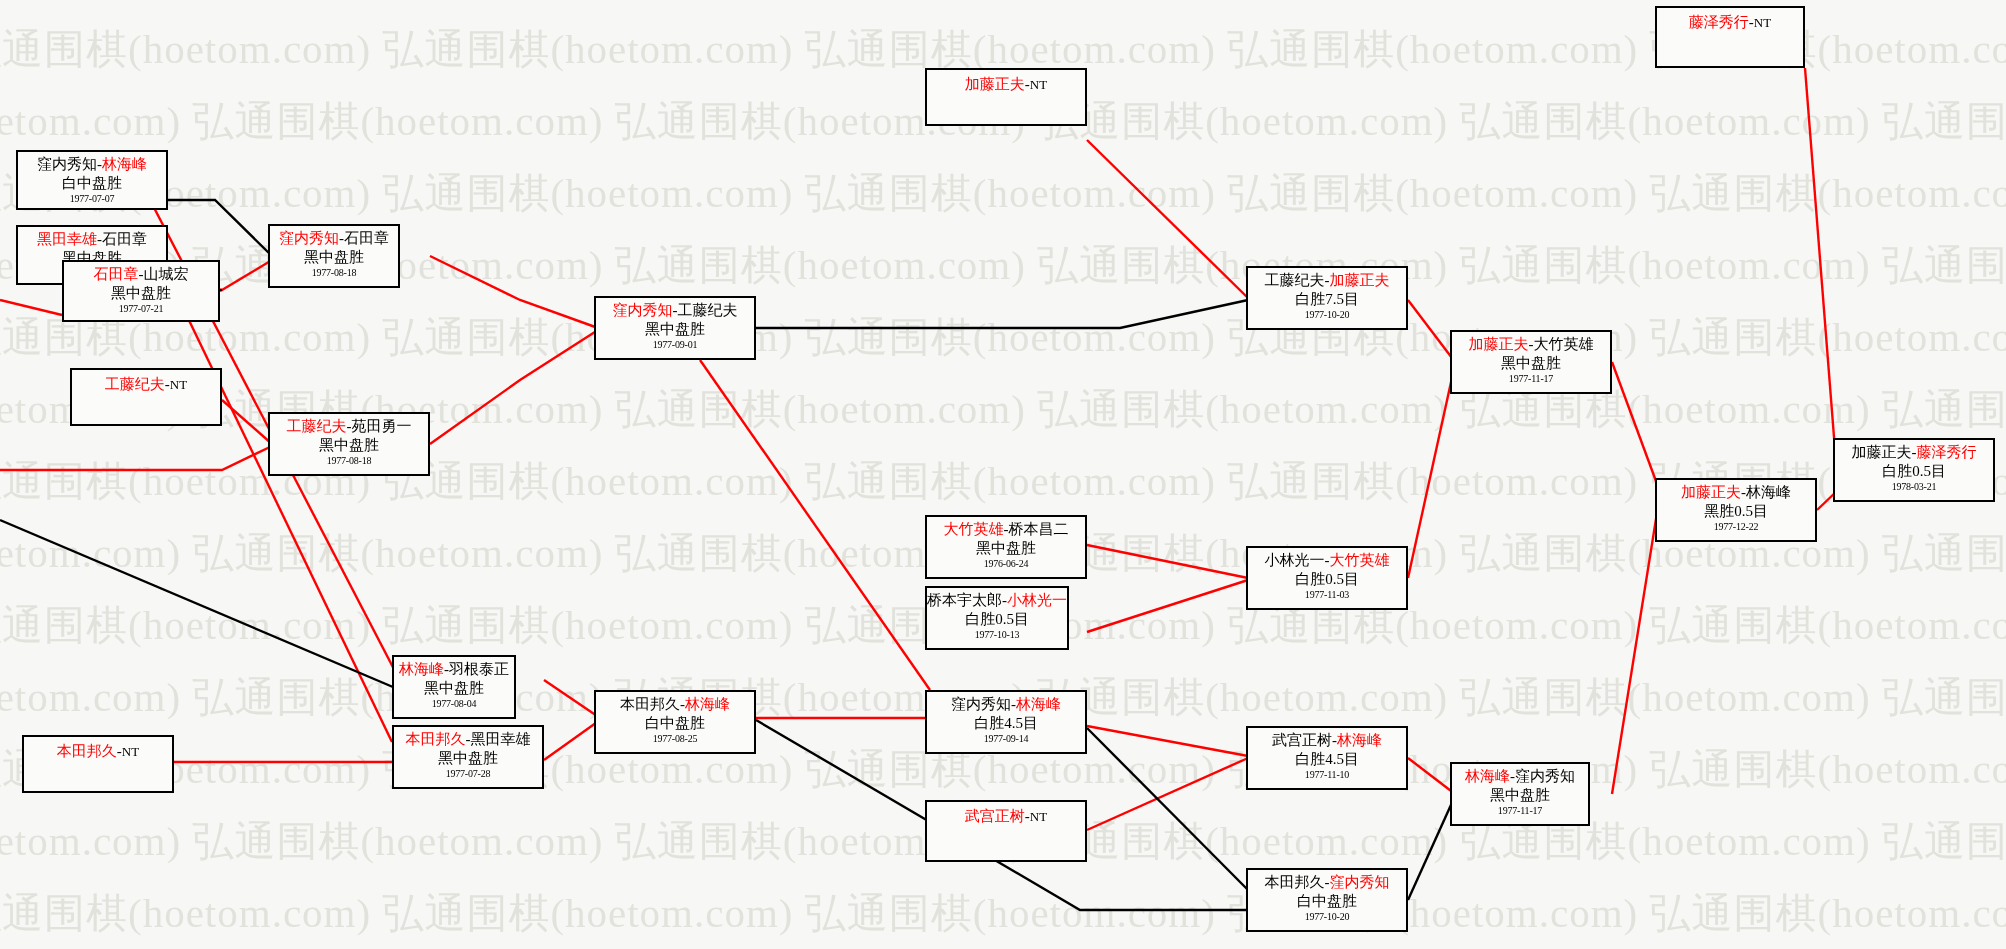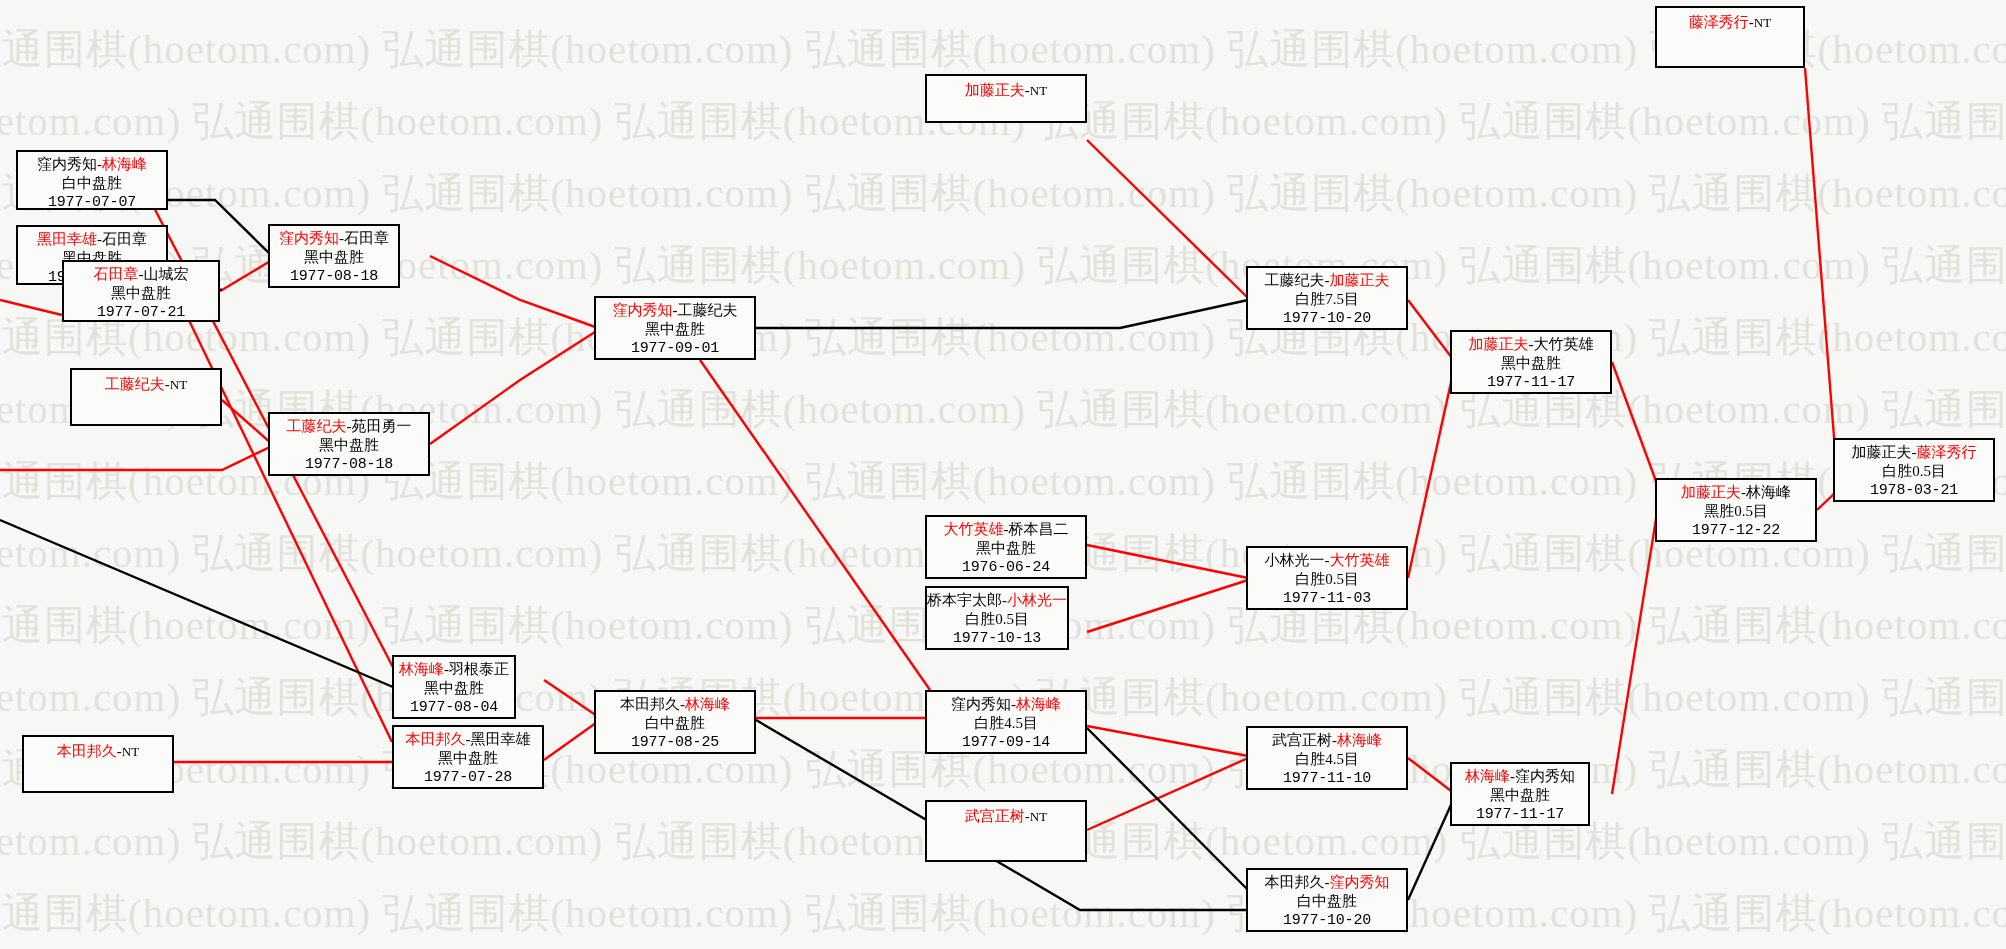--- a/index.html
+++ b/index.html
@@ -55,22 +55,22 @@
   }
   .node .pair {
     font-size: 15px;
     white-space: nowrap;
   }
   .node .res {
     font-size: 15px;
     white-space: nowrap;
   }
   .node .date {
-    font-size: 15px;
-    font-family: Liberation Mono, monospace;
+    font-size: 10px;
+    font-family: Liberation Serif, serif;
     letter-spacing: -0.2px;
     white-space: nowrap;
   }
   .red { color: #ff0000; }
   .blk { color: #000000; }
   .node.seed { }
   .node.seed .pair { padding-top: 2px; }
 </style>
 </head>
 <body>
@@ -155,21 +155,21 @@
       <div class="node" style="left: 268px; top: 412px; width: 162px; height: 64px; border-color: rgb(0, 0, 0);">
         <div class="pair"><span class="red">工藤纪夫</span><span class="blk">-</span><span class="blk">苑田勇一</span></div>
         <div class="res">黑中盘胜</div>
         <div class="date">1977-08-18</div>
       </div>
       <div class="node" style="left: 594px; top: 296px; width: 162px; height: 64px; border-color: rgb(0, 0, 0);">
         <div class="pair"><span class="red">窪内秀知</span><span class="blk">-</span><span class="blk">工藤纪夫</span></div>
         <div class="res">黑中盘胜</div>
         <div class="date">1977-09-01</div>
       </div>
-      <div class="node seed" style="left: 925px; top: 74px; width: 162px; height: 49px; border-color: rgb(0, 0, 0);">
+      <div class="node seed" style="left: 925px; top: 68px; width: 162px; height: 58px; border-color: rgb(0, 0, 0);">
         <div class="pair"><span class="red">加藤正夫</span><span class="blk">-</span><span class="blk" style="font-size: 13px;">NT</span></div>
       </div>
       <div class="node" style="left: 1246px; top: 266px; width: 162px; height: 64px; border-color: rgb(0, 0, 0);">
         <div class="pair"><span class="blk">工藤纪夫</span><span class="blk">-</span><span class="red">加藤正夫</span></div>
         <div class="res">白胜7.5目</div>
         <div class="date">1977-10-20</div>
       </div>
       <div class="node" style="left: 1450px; top: 330px; width: 162px; height: 64px; border-color: rgb(0, 0, 0);">
         <div class="pair"><span class="red">加藤正夫</span><span class="blk">-</span><span class="blk">大竹英雄</span></div>
         <div class="res">黑中盘胜</div>

